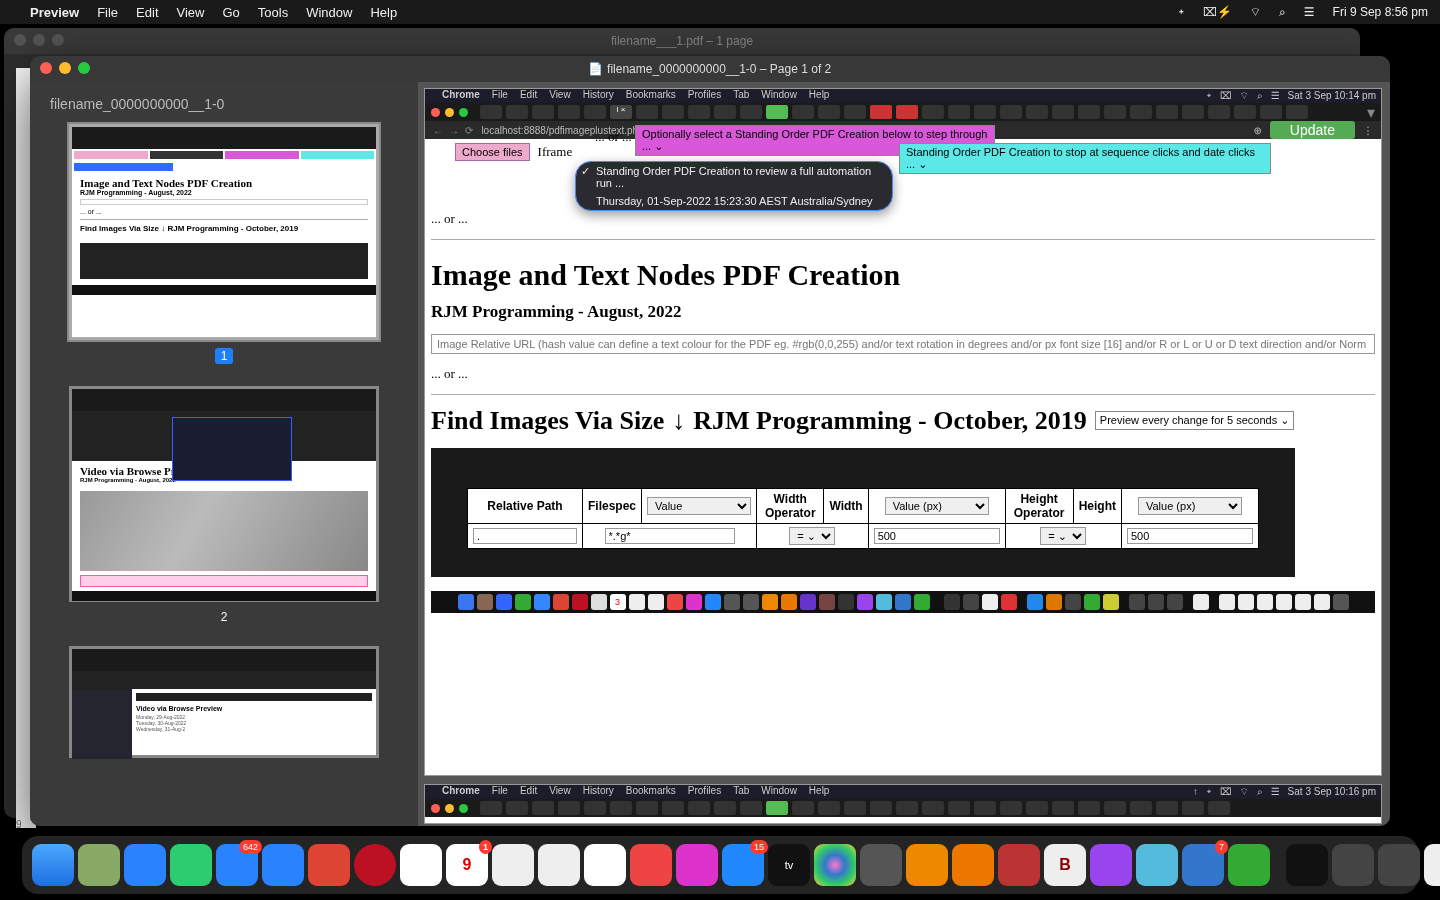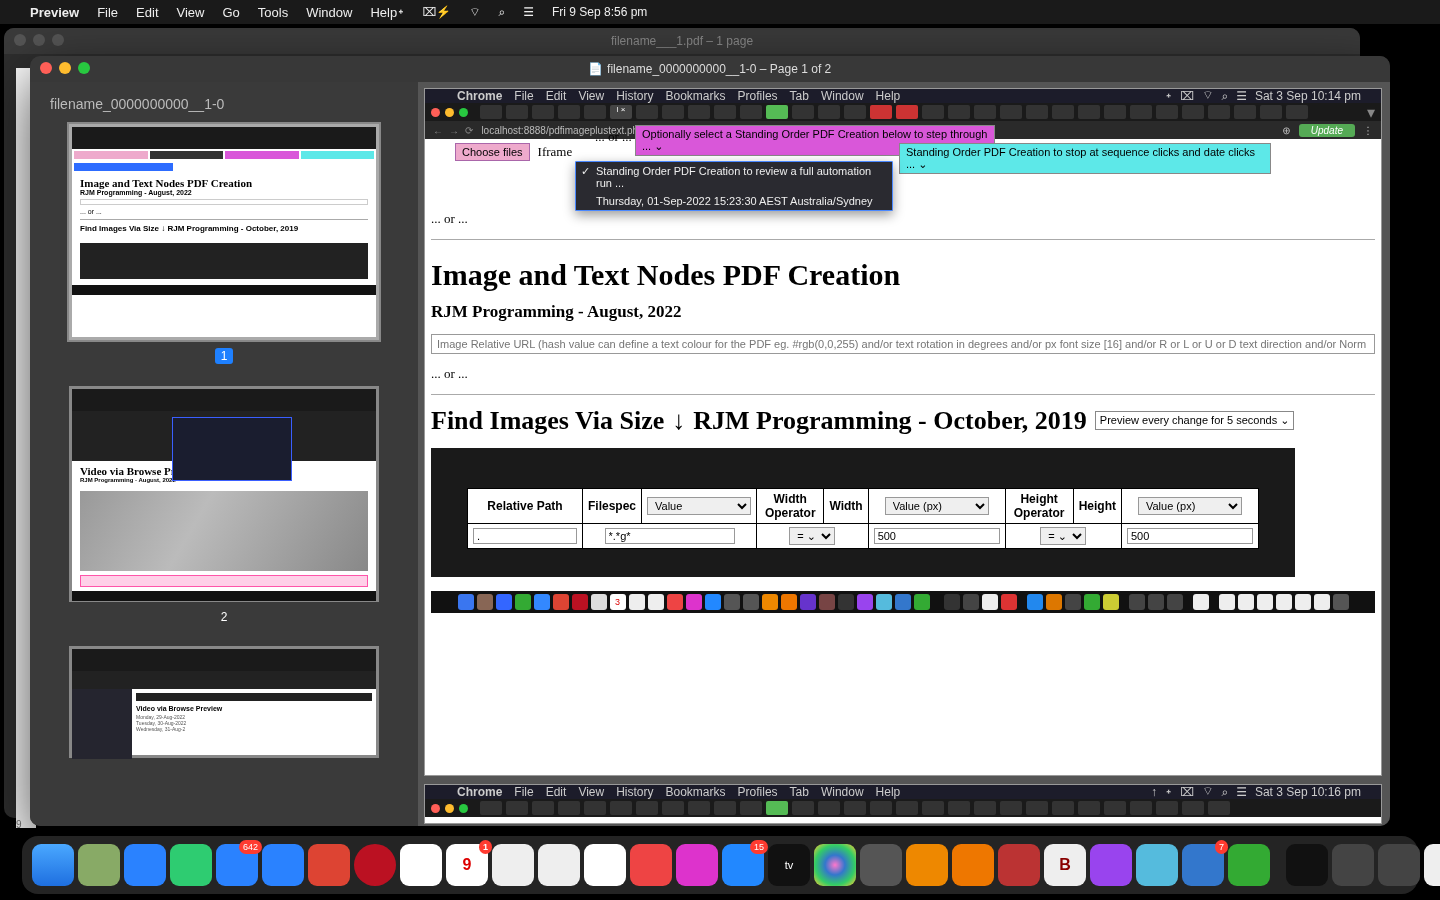--- a/index.html
+++ b/index.html
@@ -1,19 +1,19 @@
 <!DOCTYPE html>
 <html><head>
 <meta charset="utf-8">
 <style>
 * { margin: 0; padding: 0; box-sizing: border-box; font-family: -apple-system, "Helvetica Neue", Arial, sans-serif; }
 html, body { width: 1440px; height: 900px; overflow: hidden; background: #000; }
 
 
-.mac-menubar { position: absolute; top:0; left:0; right:0; height:24px; background:#1a1a1a; color:#eee; display:flex; align-items:center; font-size:13px; padding:0 12px; z-index:100; }
+.mac-menubar { position: absolute; top:0; left:0; right:0; height:24px; background:#1a1a1a; color:#eee; display:flex; align-items:center; font-size:13px; justify-content:space-between; padding:0 12px; z-index:100; }
 .mac-menubar .left, .mac-menubar .right { display:flex; align-items:center; gap:18px; }
 .mac-menubar .apple { font-size:14px; }
 .mac-menubar .right span { font-size:12px; }
 
 
 .bg-window { position:absolute; top:28px; left:4px; width:1356px; height:790px; background:#2e2e2e; border-radius:10px; box-shadow:0 10px 40px rgba(0,0,0,.5); }
 .bg-window .titlebar { height:26px; background:#3a3a3a; border-radius:10px 10px 0 0; display:flex; align-items:center; justify-content:center; font-size:12px; color:#888; position:relative;}
 .bg-window .traffic { position:absolute; left:10px; top:6px; display:flex; gap:7px;}
 .bg-window .traffic span { width:12px; height:12px; border-radius:50%; background:#555; display:inline-block;}
 .bg-content { position:absolute; left:12px; top:40px; width:20px; height:760px; background:#fff; }
@@ -46,41 +46,41 @@
 .t-table { margin:6px 8px; height:36px; background:#222; }
 .t-dock { height:10px; background:#111; }
 .t-img { height:80px; background:#aaa; margin:4px 8px; }
 
 
 .main { flex:1; background:#555; padding:6px 8px 6px 6px; overflow-y:auto; }
 .page { background:#fff; border:1px solid #999; margin-bottom:8px; position:relative; }
 .page1 { height:688px; }
 
 
-.inner-menubar { height:14px; background:#1c1c2a; color:#ccc; font-size:12px; display:flex; align-items:flex-end; gap:12px; padding:0 20px;}
+.inner-menubar { height:14px; background:#1c1c2a; color:#ccc; font-size:10px; display:flex; align-items:flex-start; gap:12px; padding:0 5px;}
 .inner-menubar .right { margin-left:auto; display:flex; gap:8px; align-items:center;}
 .inner-tabs { height:18px; background:#1a1a1a; display:flex; align-items:center; gap:4px; padding:0 6px;}
 .inner-tabs .tl { display:flex; gap:5px; margin-right:8px;}
 .inner-tabs .tl span{ width:9px;height:9px;border-radius:50%;}
 .inner-tabs .tab { width:22px; height:14px; background:#333; border-radius:2px; }
 .inner-url { height:18px; background:#2a2a2a; display:flex; align-items:center; gap:8px; padding:0 8px; color:#bbb; font-size:10px;}
 .inner-url .nav { display:flex; gap:6px; color:#888;}
 .inner-url .addr { flex:1; }
-.inner-url .upd { background:#5a5; color:#fff; padding:1px 12px; border-radius:3px; font-size:10px;font-style:italic;}
+.inner-url .upd { background:#5a5; color:#fff; padding:1px 20px; border-radius:3px; font-size:14px;}
 
 .page-body { padding:4px 6px; color:#000; }
 .row1 { display:flex; align-items:center; gap:4px; position:relative;}
 .pill { font-size:11px; padding:2px 6px; border:1px solid #888;}
 .pill.magenta { background:#d957d9; color:#000;}
 .pill.cyan { background:#5de8e8;}
 .pill.plain { background:#f0f0f0;margin-left:24px;}
 .iframe-lbl { font-size:13px; font-family:Georgia,serif; padding:0 4px;}
 .or { font-size:13px; font-family:Georgia,serif; padding:2px 0;}
 
-.dropdown { position:absolute; left:144px; top:18px; width:318px; background:#2a2a30; border:1px solid #4a88ff; border-radius:1px; font-size:11px; color:#eee; z-index:5; box-shadow:0 4px 12px rgba(0,0,0,.4);}
+.dropdown { position:absolute; left:144px; top:18px; width:318px; background:#2a2a30; border:1px solid #4a88ff; border-radius:16px; font-size:11px; color:#eee; z-index:5; box-shadow:0 4px 12px rgba(0,0,0,.4);}
 .dropdown .opt { padding:3px 8px 3px 20px; position:relative;}
 .dropdown .opt.sel::before { content:"✓"; position:absolute; left:5px;}
 .dropdown .opt.hl { background:#2d6cff;}
 
 h2.serif { font-family:Georgia,"Times New Roman",serif; font-size:30px; font-weight:bold; margin:18px 0 10px;}
 h3.serif { font-family:Georgia,serif; font-size:17px; font-weight:bold; margin:6px 0 12px;}
 .longinput { width:100%; border:1px solid #999; padding:3px 5px; font-size:11px; color:#555;}
 hr { margin:10px 0; border:none; border-top:1px solid #aaa;}
 
 .find-row { display:flex; align-items:center; gap:8px;}

